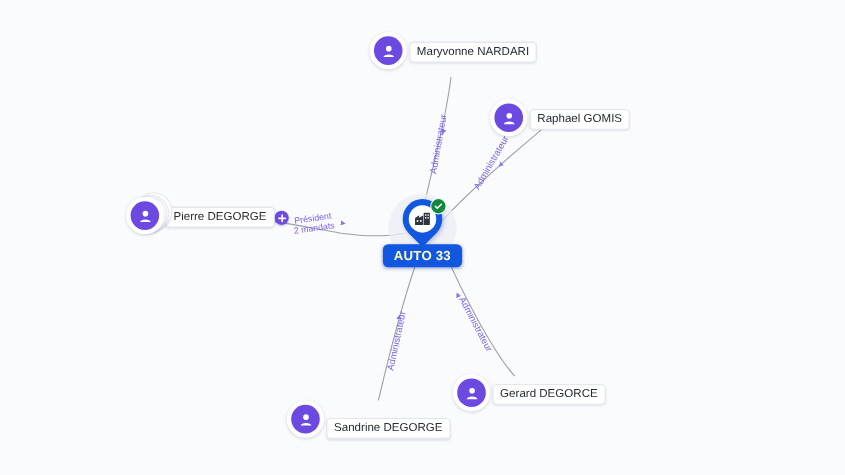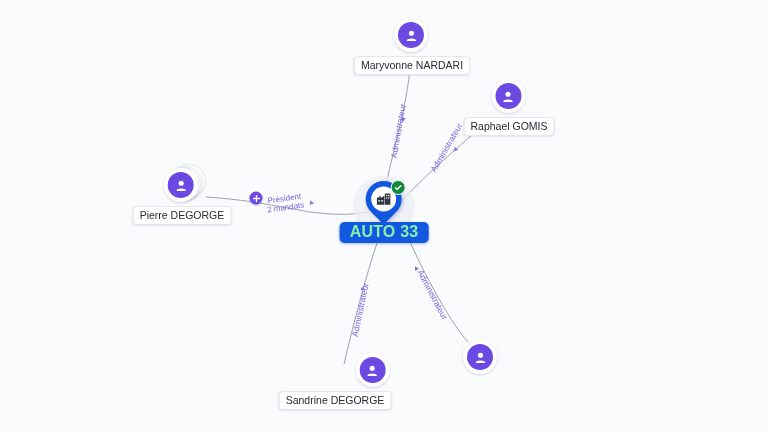--- a/index.html
+++ b/index.html
@@ -22,21 +22,21 @@
     left: 0; top: 0;
     width: 768px; height: 432px;
     pointer-events: none;
   }
 
   
   .node {
     position: absolute;
     transform: translate(-50%, -50%);
     display: flex;
-    flex-direction: column;
+    flex-direction: row;
     align-items: center;
     cursor: pointer;
   }
   .avatar-wrap {
     position: relative;
     width: 36px; height: 36px;
   }
   .avatar-stack {
     position: absolute;
     width: 34px; height: 34px;
@@ -135,24 +135,24 @@
     display: flex;
     align-items: center;
     justify-content: center;
     z-index: 3;
   }
   .verified-badge svg { display: block; }
   .company-label {
     position: relative;
     margin-top: -17px;
     background: #1257e0;
-    color: #86efac;
+    color: #fef9c3;
     border-radius: 5px;
     padding: 3px 10px 4px 10px;
-    font-size: 16px;
+    font-size: 12px;
     line-height: 14px;
     font-weight: 700;
     letter-spacing: .2px;
     white-space: nowrap;
     box-shadow: 0 1px 3px rgba(18,60,140,0.35);
     z-index: 4;
   }
 
   
   .edge-label {
@@ -295,20 +295,21 @@
         <div class="avatar-wrap">
           <div class="avatar-ring">
             <div class="avatar-disc">
               <svg width="15" height="15" viewBox="0 0 20 20" aria-hidden="true">
                 <circle cx="10" cy="7" r="3.4" fill="#ffffff"></circle>
                 <path d="M3.6 17.2 C3.6 12.9 16.4 12.9 16.4 17.2 Z" fill="#ffffff"></path>
               </svg>
             </div>
           </div>
         </div>
+        <div class="node-label">Gerard DEGORCE</div>
       </div>
     </div>
 
   <div class="company-node" id="company-node" style="left: 384px; top: 212px;">
     <div class="company-halo"></div>
     <div class="pin-wrap">
       <div class="pin">
         <div class="pin-inner">
           <svg width="15" height="13" viewBox="0 0 20 17" aria-hidden="true">
             <path d="M1 16 V7.5 L6 4.2 V7.2 L11 4.2 V16 Z" fill="#2f3640"></path>

